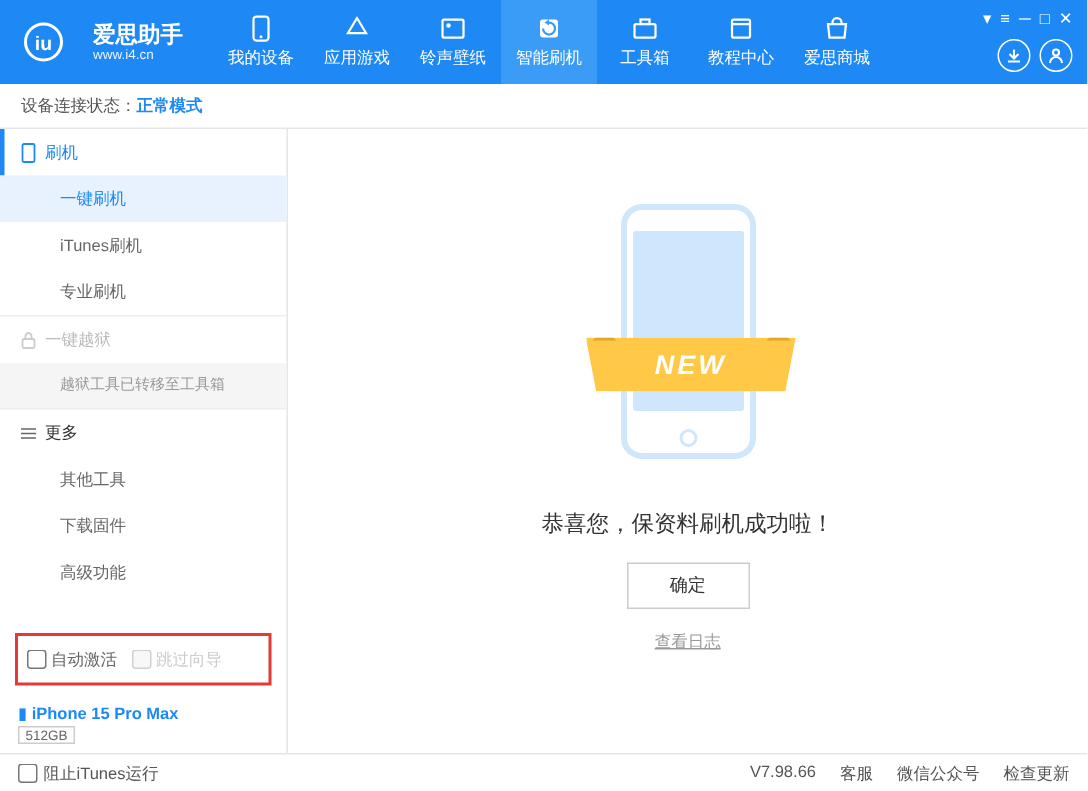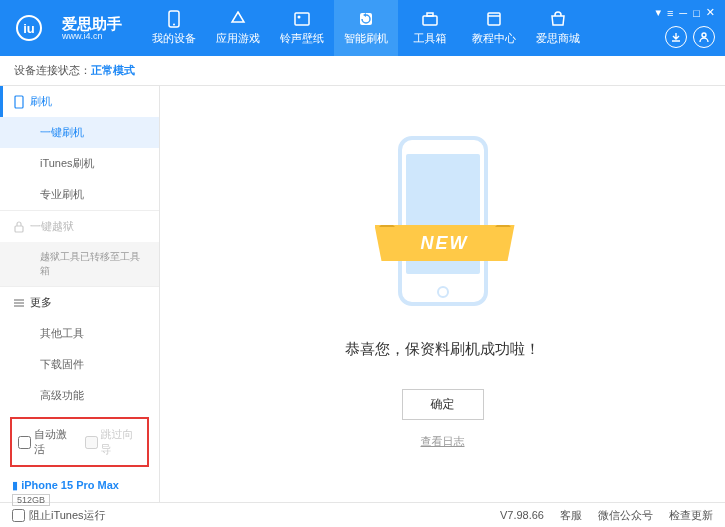--- a/index.html
+++ b/index.html
@@ -20,21 +20,21 @@
 .header-right { position: absolute; right: 10px; top: 6px; display: flex; align-items: center; gap: 8px; color: #fff; font-size: 10px; }
 .win-controls { display: flex; gap: 6px; align-items: center; }
 .win-controls span { cursor: pointer; font-size: 11px; }
 .header-circles { position: absolute; right: 10px; bottom: 8px; display: flex; gap: 6px; }
 .circle-btn { width: 22px; height: 22px; border: 1.5px solid #fff; border-radius: 50%; display: flex; align-items: center; justify-content: center; cursor: pointer; color: #fff; font-size: 11px; }
 
 .status-bar { height: 30px; border-bottom: 1px solid #e5e5e5; display: flex; align-items: center; padding: 0 14px; font-size: 11px; color: #555; }
 .status-bar .mode { color: #1e88f5; font-weight: bold; }
 
 .body { display: flex; height: 416px; }
-.sidebar { width: 160px; border-right: 1px solid #e5e5e5; display: flex; flex-direction: column; font-size: 11px; color: #555; }
+.sidebar { width: 192px; border-right: 1px solid #e5e5e5; display: flex; flex-direction: column; font-size: 11px; color: #555; }
 .side-section { border-bottom: 1px solid #eee; }
 .side-header { display: flex; align-items: center; padding: 8px 14px; gap: 6px; color: #333; }
 .side-header.active-top { border-left: 3px solid #1e88f5; color: #1e88f5; padding-left: 11px; }
 .side-item { padding: 8px 14px 8px 40px; cursor: pointer; color: #666; }
 .side-item.active { background: #e8f2fe; color: #1e88f5; }
 .side-note { padding: 8px 14px 8px 40px; background: #f5f5f5; color: #999; font-size: 10px; line-height: 1.4; }
 .highlight-box { margin: 6px 10px; border: 2px solid #e53935; padding: 8px 6px; display: flex; gap: 10px; align-items: center; }
 .highlight-box label { font-size: 11px; color: #666; display: flex; align-items: center; gap: 3px; }
 .highlight-box label.dim { color: #ccc; }
 .device-info { padding: 6px 12px; font-size: 11px; }
@@ -44,21 +44,21 @@
 .main { flex: 1; display: flex; flex-direction: column; align-items: center; justify-content: flex-start; padding-top: 40px; }
 .phone-illus { width: 120px; height: 190px; position: relative; }
 .phone-body { width: 90px; height: 170px; background: #fff; border: 4px solid #d0e6fb; border-radius: 14px; position: absolute; left: 15px; top: 10px; }
 .phone-screen { position: absolute; left: 23px; top: 28px; width: 74px; height: 120px; background: #cfe7fc; border-radius: 2px; }
 .phone-home { position: absolute; left: 50%; transform: translateX(-50%); bottom: 18px; width: 12px; height: 12px; border: 2px solid #d0e6fb; border-radius: 50%; }
 .new-banner { position: absolute; left: -8px; top: 99px; width: 140px; height: 36px; background: #ffc947; display: flex; align-items: center; justify-content: center; color: #fff; font-weight: bold; font-size: 18px; letter-spacing: 2px; font-style: italic; clip-path: polygon(0 0, 100% 0, 95% 100%, 5% 100%); }
 .new-banner::before, .new-banner::after { content: ""; position: absolute; top: -6px; width: 0; height: 0; border-left: 8px solid transparent; border-right: 8px solid transparent; border-bottom: 8px solid #e0a828; }
 .new-banner::before { left: 4px; } .new-banner::after { right: 4px; }
 
 .success-text { margin-top: 24px; font-size: 15px; color: #333; }
-.ok-btn { margin-top: 30px; padding: 6px 28px; border: 1px solid #ccc; background: #fff; font-size: 12px; cursor: pointer; color: #333; }
+.ok-btn { margin-top: 16px; padding: 6px 28px; border: 1px solid #ccc; background: #fff; font-size: 12px; cursor: pointer; color: #333; }
 .log-link { margin-top: 14px; font-size: 11px; color: #999; text-decoration: underline; cursor: pointer; }
 
 .footer { height: 25px; border-top: 1px solid #e5e5e5; display: flex; align-items: center; padding: 0 12px; font-size: 11px; color: #555; justify-content: space-between; }
 .footer-left { display: flex; align-items: center; gap: 4px; }
 .footer-right { display: flex; gap: 16px; align-items: center; }
 .footer-right span { cursor: pointer; }
 
 svg { display: block; }
 </style>
 </head>

